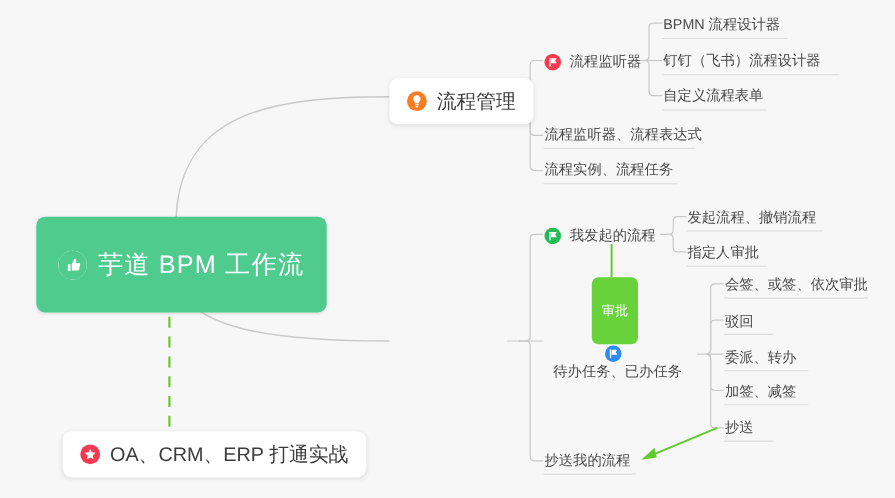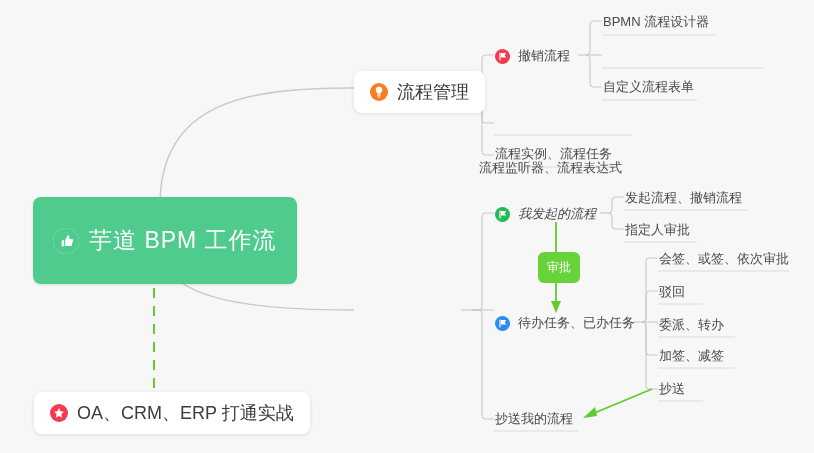--- a/index.html
+++ b/index.html
@@ -46,21 +46,21 @@
   }
   .plain .label{margin-left:8px;}
   .plain.noicon .label{margin-left:0;}
 
   
   .tag{
     background:#67d23a;
     color:#fff;
     font-size:12px;
     border-radius:6px;
-    padding:7px 9px;
+    padding:22px 9px;
     z-index:5;
   }
 
   
   .ic{
     width:18px;height:18px;border-radius:50%;
     display:inline-flex;align-items:center;justify-content:center;
     flex:0 0 auto;
   }
   .ic svg{display:block;}
@@ -158,59 +158,62 @@
     <span class="label">流程管理</span>
   </div>
 
   <div class="node plain" style="left:492px;top:43px;">
     <span class="ic ic-sm" style="background:#f6394f;">
       <svg width="15" height="15" viewBox="0 0 15 15">
         <rect x="4.4" y="3.6" width="1.2" height="8" rx="0.6" fill="#fff"></rect>
         <path d="M6 4h4.6a.4.4 0 0 1 .3.7L9.6 6.3l1.3 1.6a.4.4 0 0 1-.3.7H6V4z" fill="#fff"></path>
       </svg>
     </span>
-    <span class="label">撤销流程</span>
+    <span class="label">流程监听器</span>
   </div>
 
   <div class="node plain noicon" style="left:600px;top:9px;">
     <span class="label">BPMN 流程设计器</span>
   </div>
+  <div class="node plain noicon" style="left:600px;top:42px;">
+    <span class="label">钉钉（飞书）流程设计器</span>
+  </div>
   <div class="node plain noicon" style="left:600px;top:74px;">
     <span class="label">自定义流程表单</span>
   </div>
 
-  <div class="node plain noicon" style="left:476px;top:109px;margin-top:46px;">
+  <div class="node plain noicon" style="left:492px;top:109px;">
     <span class="label">流程监听器、流程表达式</span>
   </div>
   <div class="node plain noicon" style="left:492px;top:141px;">
     <span class="label">流程实例、流程任务</span>
   </div>
 
 
-  <div class="node plain" style="left:492px;top:201px;font-style:italic;">
+  <div class="node plain" style="left:492px;top:201px;">
     <span class="ic ic-sm" style="background:#22bb55;">
       <svg width="15" height="15" viewBox="0 0 15 15">
         <rect x="4.4" y="3.6" width="1.2" height="8" rx="0.6" fill="#fff"></rect>
         <path d="M6 4h4.6a.4.4 0 0 1 .3.7L9.6 6.3l1.3 1.6a.4.4 0 0 1-.3.7H6V4z" fill="#fff"></path>
       </svg>
     </span>
     <span class="label">我发起的流程</span>
   </div>
   <div class="node plain noicon" style="left:622px;top:185px;">
     <span class="label">发起流程、撤销流程</span>
   </div>
   <div class="node plain noicon" style="left:622px;top:217px;">
     <span class="label">指定人审批</span>
   </div>
 
   <div class="node tag" style="left:538px;top:252px;">
     <span class="label">审批</span>
   </div>
 
-  <div class="node plain" style="left:492px;top:310px;">
+  <div class="node plain" style="left:492px;top:310px;flex-direction:column;">
     <span class="ic ic-sm" style="background:#2a8bf2;">
       <svg width="15" height="15" viewBox="0 0 15 15">
         <rect x="4.4" y="3.6" width="1.2" height="8" rx="0.6" fill="#fff"></rect>
         <path d="M6 4h4.6a.4.4 0 0 1 .3.7L9.6 6.3l1.3 1.6a.4.4 0 0 1-.3.7H6V4z" fill="#fff"></path>
       </svg>
     </span>
     <span class="label">待办任务、已办任务</span>
   </div>
 
   <div class="node plain noicon" style="left:656px;top:246px;">
@@ -226,21 +229,21 @@
     <span class="label">加签、减签</span>
   </div>
   <div class="node plain noicon" style="left:656px;top:376px;">
     <span class="label">抄送</span>
   </div>
 
   <div class="node plain noicon" style="left:492px;top:406px;align-items:flex-end;">
     <span class="label">抄送我的流程</span>
   </div>
 
-  <div class="node card" style="left:34px;top:392px;">
+  <div class="node card" style="left:57px;top:392px;">
     <span class="ic" style="background:#f23b51;">
       <svg width="18" height="18" viewBox="0 0 18 18">
         <path d="M9 4.1l1.5 3.1 3.4.5-2.5 2.4.6 3.4L9 11.9l-3 1.6.6-3.4L4.1 7.7l3.4-.5z" fill="#fff"></path>
       </svg>
     </span>
     <span class="label">OA、CRM、ERP 打通实战</span>
   </div>
 
 </div>
 

